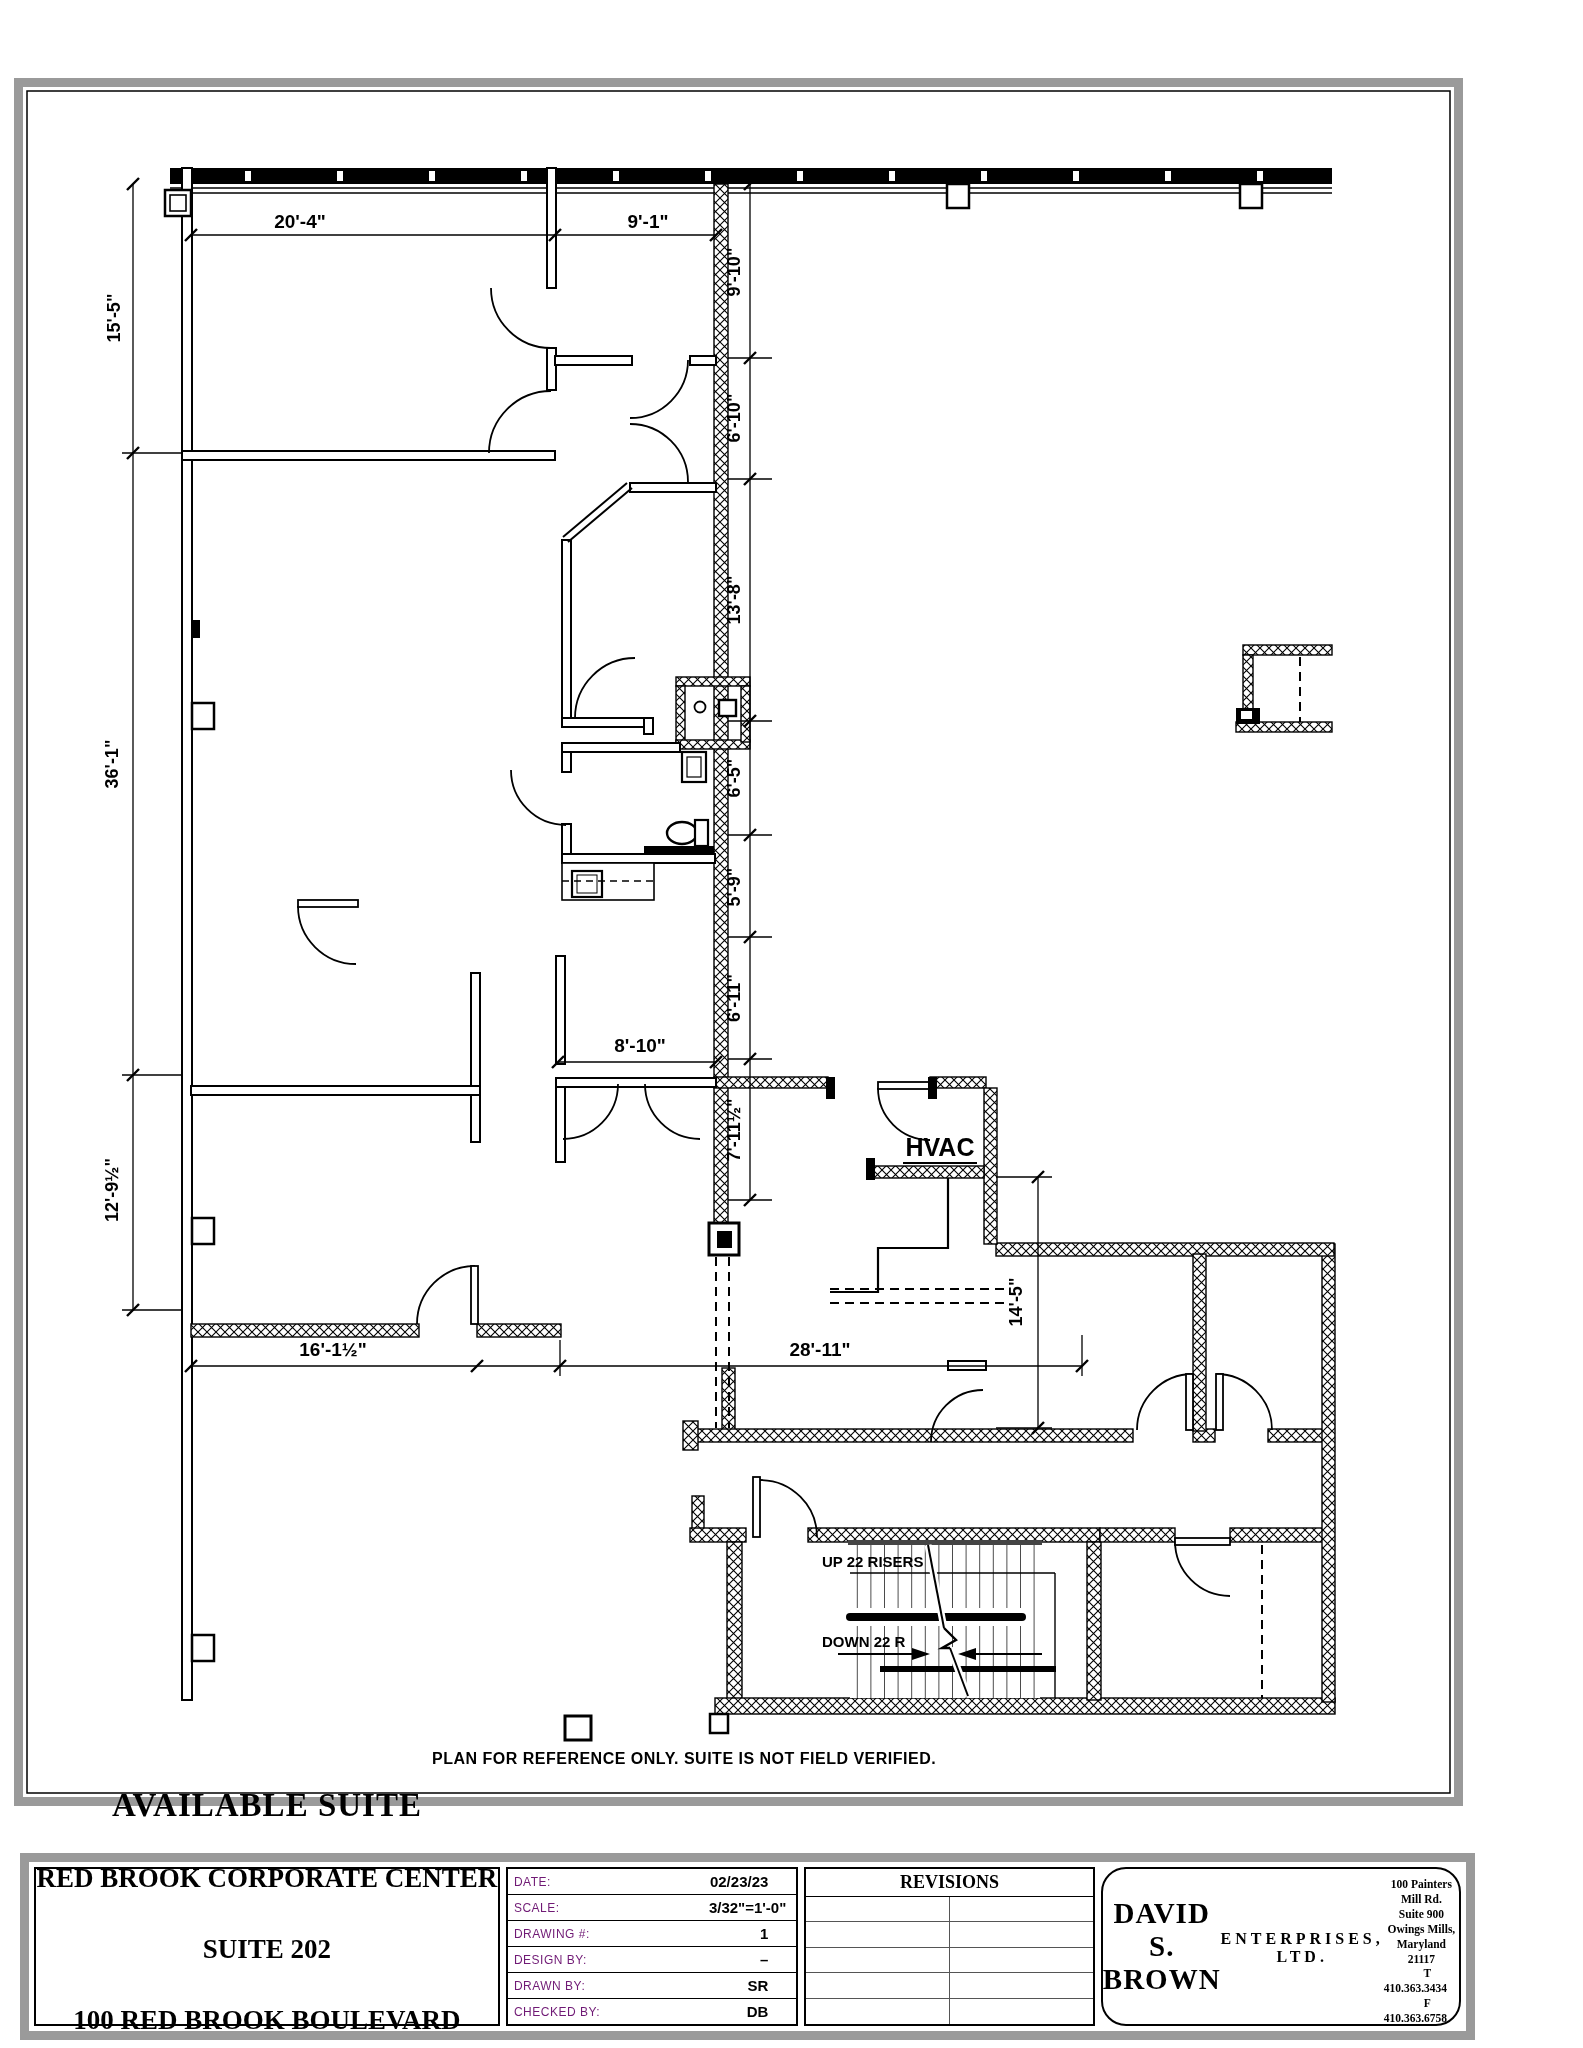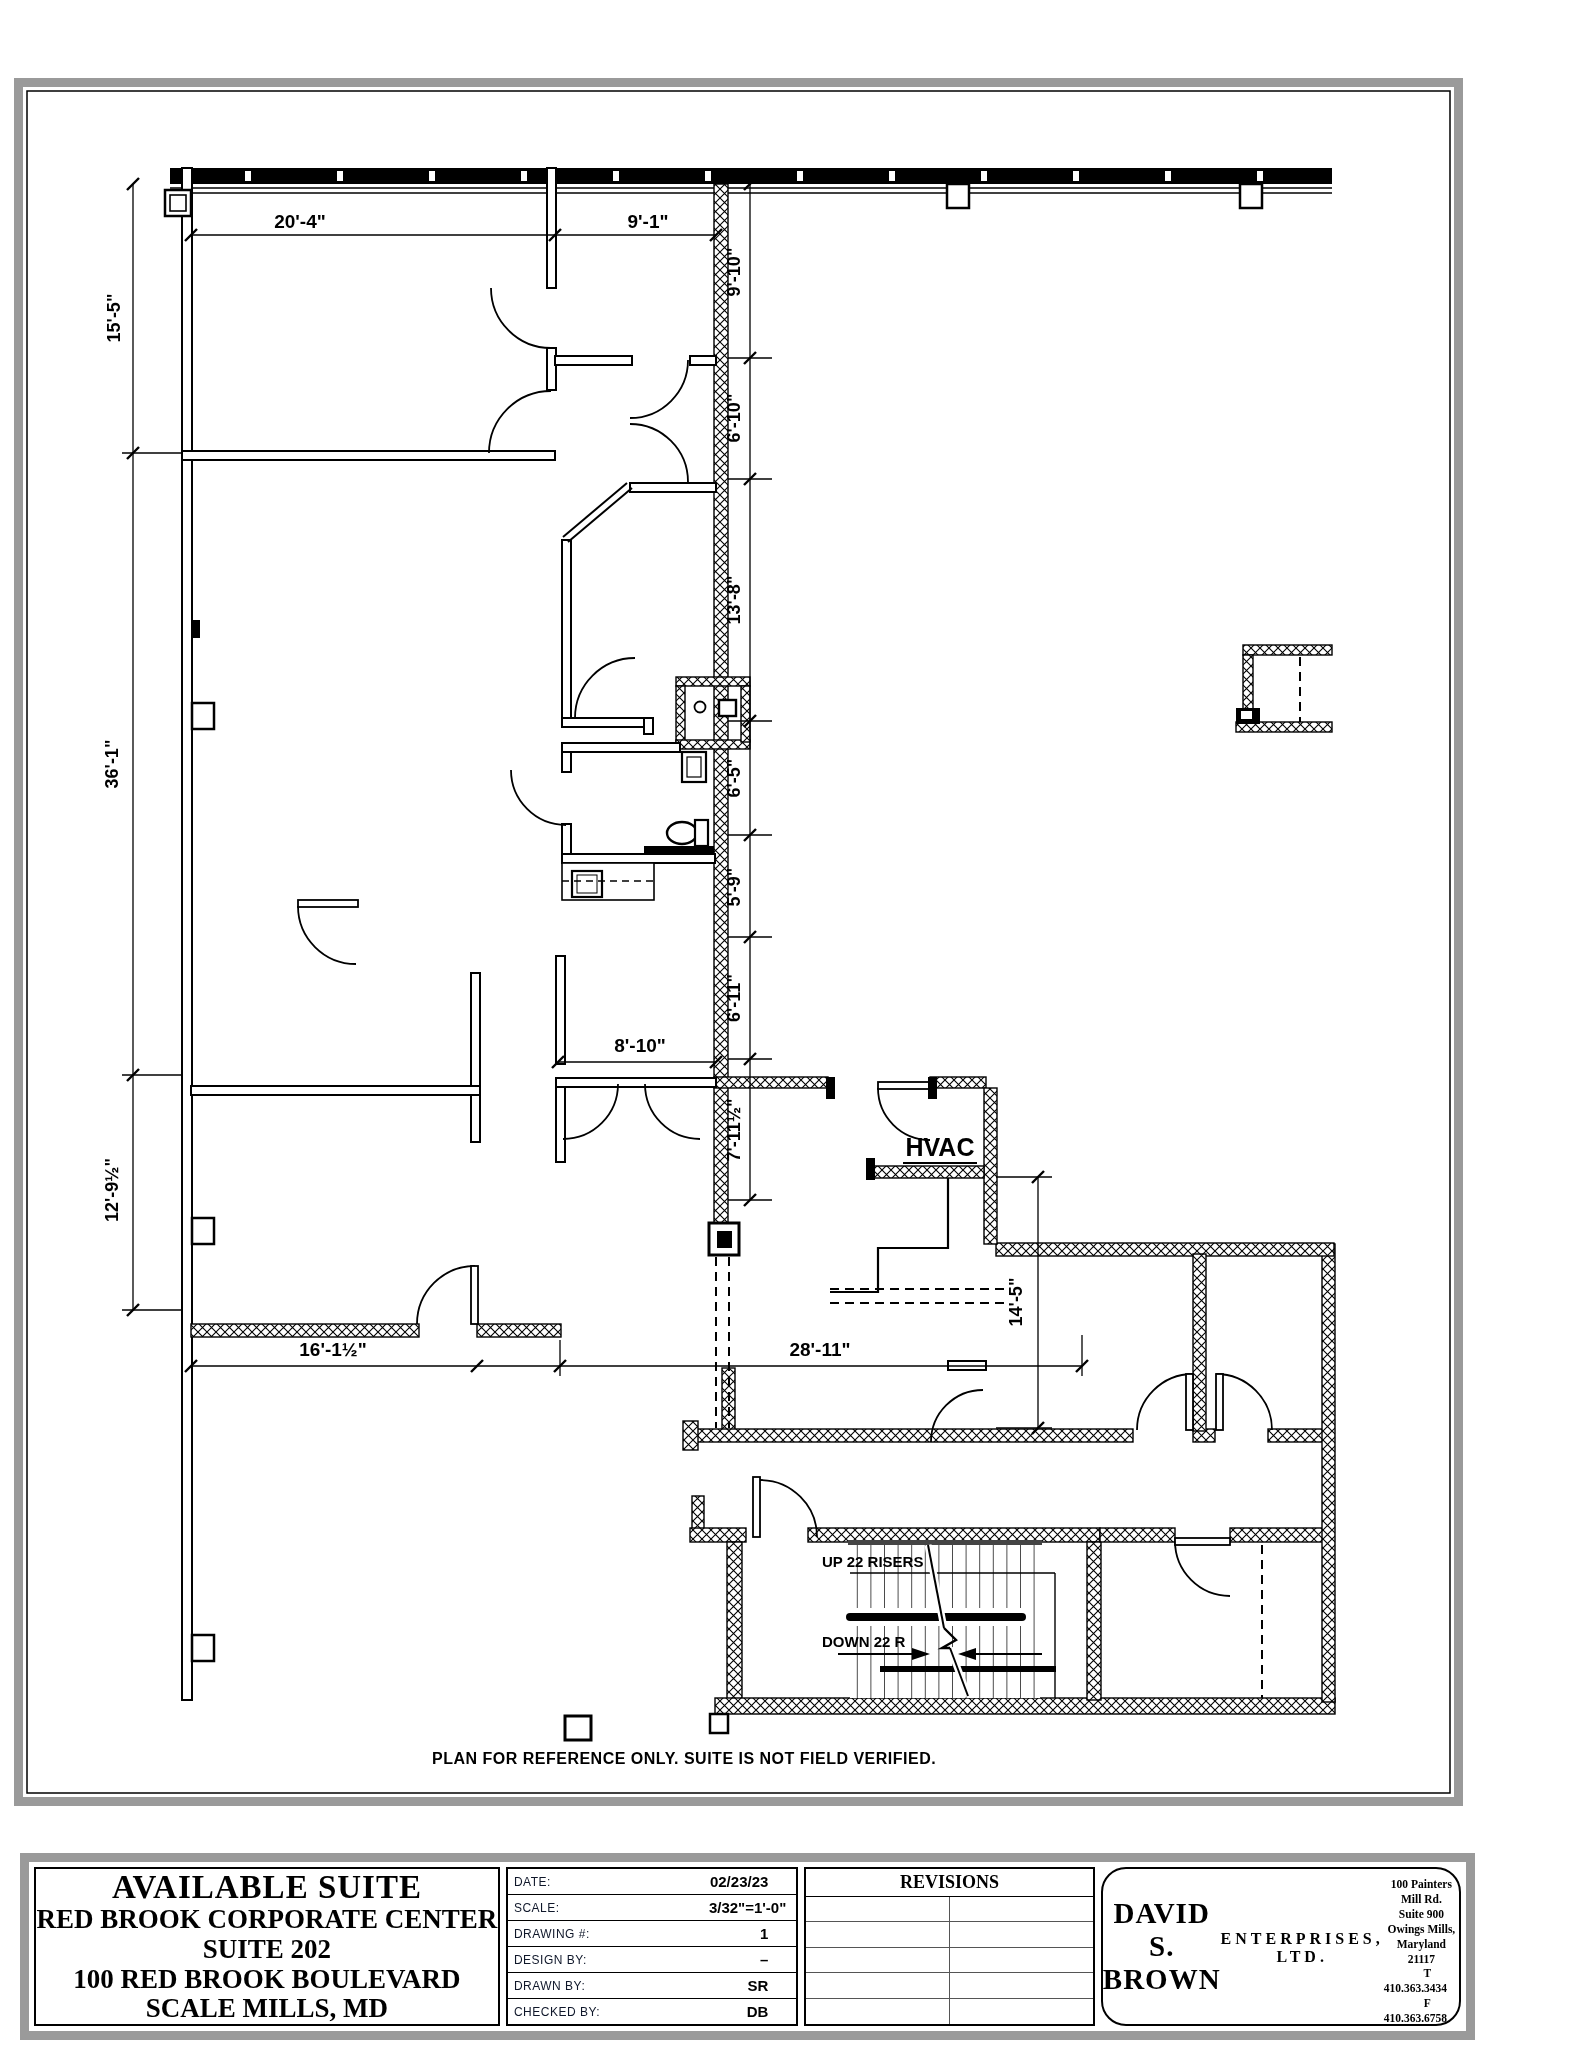--- a/index.html
+++ b/index.html
@@ -8,28 +8,28 @@
   svg text{font-family:"Liberation Sans",sans-serif;font-weight:bold;fill:#000;}
   
   #plan-note{position:absolute;left:432px;top:1750px;width:620px;
      font-size:16px;font-weight:bold;letter-spacing:.5px;white-space:nowrap;}
   
   #tb{position:absolute;left:20px;top:1853px;width:1455px;height:187px;
       border:9px solid #9a9a9a;background:#fff;box-sizing:border-box;
       display:flex;gap:6px;padding:5px;}
   .sec{border:2px solid #000;box-sizing:border-box;background:#fff;}
   #tb-project{width:478px;display:flex;flex-direction:column;justify-content:center;
-      align-items:center;font-family:"Liberation Serif",serif;font-weight:bold;line-height:1.1;}
+      align-items:center;font-family:"Liberation Serif",serif;font-weight:bold;line-height:1.1;gap:41px;}
   #tb-project .l1{font-size:33px;letter-spacing:1px;}
   #tb-project .ln{font-size:27px;}
   #tb-fields{width:300px;display:flex;flex-direction:column;}
   .frow{flex:1;display:flex;align-items:center;justify-content:space-between;
         padding:0 6px;border-bottom:1.5px solid #000;}
   .frow:last-child{border-bottom:none;}
-  .flabel{font-size:12px;color:#0f172a;letter-spacing:.5px;font-weight:normal;}
+  .flabel{font-size:12px;color:#701a75;letter-spacing:.5px;font-weight:normal;}
   .fvalue{font-size:15px;font-weight:bold;padding-right:22px;}
   #tb-rev{width:298px;display:flex;flex-direction:column;}
   #tb-rev .rhead{height:27px;display:flex;align-items:center;justify-content:center;
       font-family:"Liberation Serif",serif;font-weight:bold;font-size:18px;
       border-bottom:1.5px solid #000;}
   #tb-rev .rgrid{flex:1;display:grid;grid-template-columns:1fr 1fr;grid-template-rows:repeat(5,1fr);}
   #tb-rev .rcell{border-right:1px solid #555;border-bottom:1px solid #555;}
   #tb-rev .rcell:nth-child(2n){border-right:none;}
   #tb-rev .rcell:nth-child(9),#tb-rev .rcell:nth-child(10){border-bottom:none;}
   #tb-co{flex:1;display:flex;align-items:center;justify-content:center;

